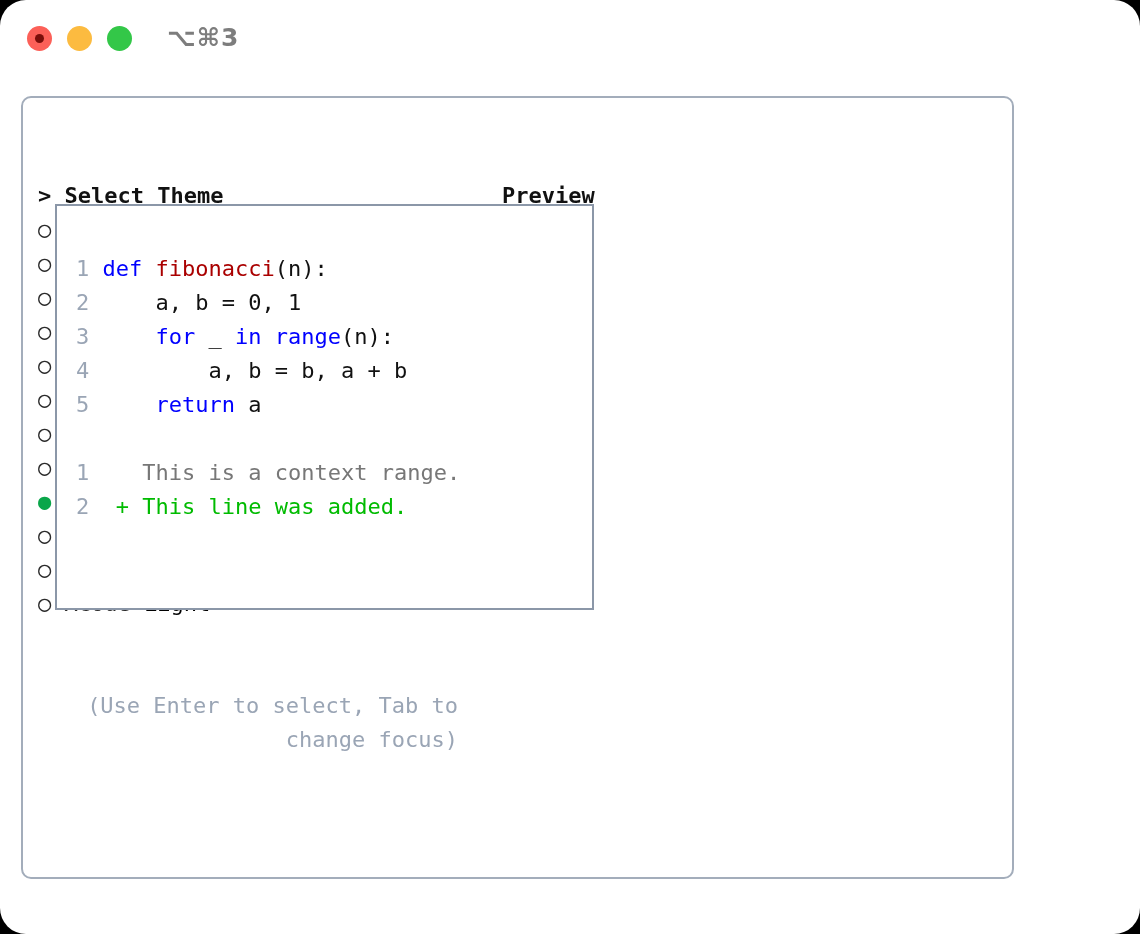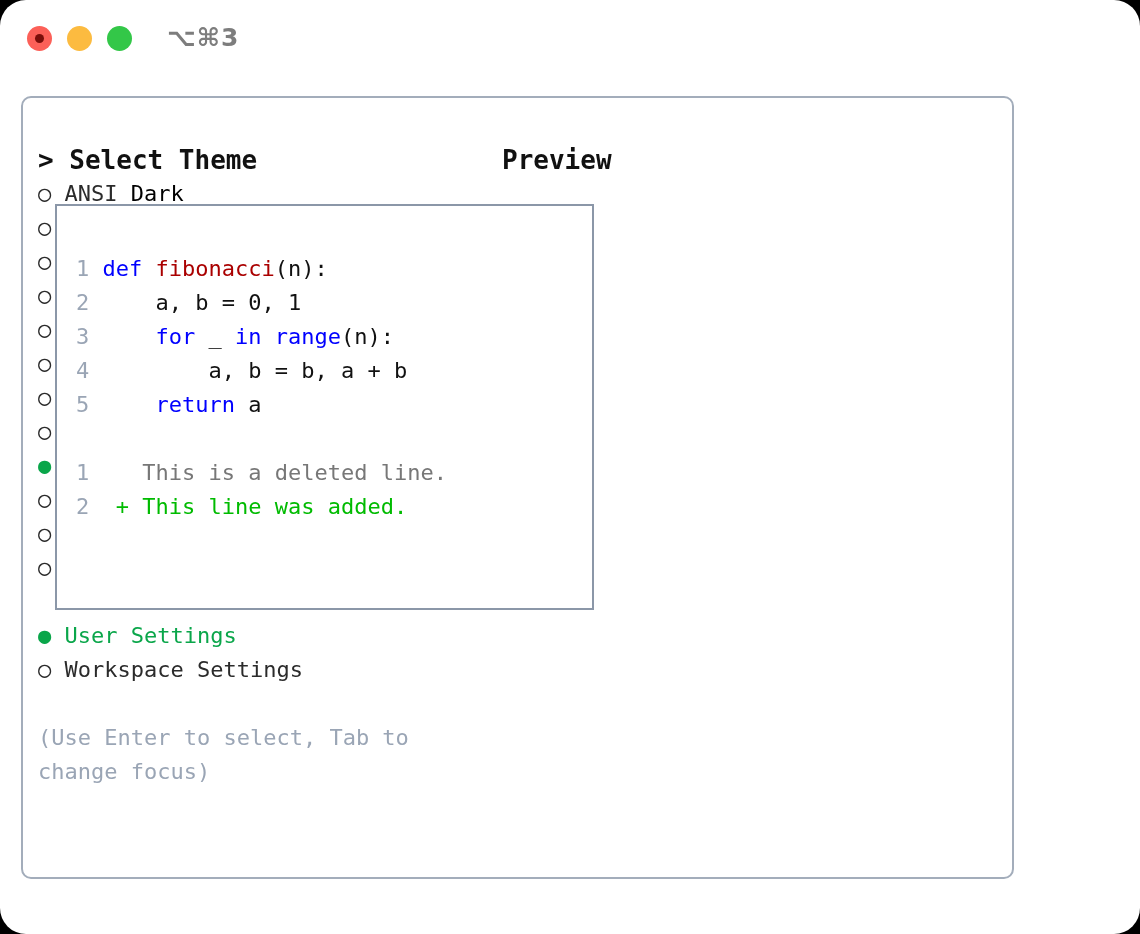--- a/index.html
+++ b/index.html
@@ -100,40 +100,42 @@
   .row {
     font-size: 22px;
     line-height: 34px;
     white-space: pre;
     color: #2b2b2b;
     font-family: "DejaVu Sans Mono", "Liberation Mono", monospace;
   }
   .header-row {
     font-weight: bold;
     color: #111111;
-    font-size: 26px;
-    line-height: 34px;
-    white-space: pre;
-    font-family: "DejaVu Sans Mono", "Liberation Mono", monospace;
+    font-size: 22px;
+    line-height: 34px;
+    white-space: pre;
+    font-family: "DejaVu Sans Mono", "Liberation Mono", monospace;
+    margin-top: 36px;
   }
   .marker {
     display: inline-block;
     width: 2ch;
   }
   .muted { color: #000000; }
   .sel   { color: #0aa64a; }
   .spacer-row { height: 34px; }
 
   .hint {
     font-size: 22px;
     line-height: 34px;
     color: #9aa5b5;
     white-space: pre;
     width: 420px;
     font-family: "DejaVu Sans Mono", "Liberation Mono", monospace;
+    text-align: right;
   }
 
   
   .preview-box {
     position: absolute;
     left: 32px;
     top: 106px;
     width: 539px;
     height: 406px;
     border: 2px solid #8b97a8;
@@ -196,37 +198,33 @@
             <div class="row"><span class="marker">○</span><span>Ayu Light </span><span class="muted">Light</span></div>
             <div class="row"><span class="marker sel">●</span><span class="sel">Default Light </span><span class="muted">Light</span></div>
             <div class="row"><span class="marker">○</span><span>GitHub Light </span><span class="muted">Light</span></div>
             <div class="row"><span class="marker">○</span><span>Google Code </span><span class="muted">Light</span></div>
             <div class="row"><span class="marker">○</span><span>XCode </span><span class="muted">Light</span></div>
           </div>
 
         <div class="spacer-row"></div>
 
 
-        <div id="apply-list">
-            <div class="row"><span class="marker sel">●</span><span class="sel">User Settings</span></div>
-            <div class="row"><span class="marker">○</span><span>Workspace Settings</span></div>
-          </div>
 
         <div class="spacer-row"></div>
 
         <div class="hint"><span>(Use Enter to select, Tab to</span>
 <span>change focus)</span></div>
 
       </div>
 
       <div class="right-col">
         <div class="header-row">Preview</div>
       </div>
 
       <div class="preview-box">
         <div class="code" id="code-block"><div><span class="ln">1 </span><span class="kw">def </span><span class="fn">fibonacci</span><span class="plain">(n):</span></div><div><span class="ln">2 </span><span class="plain">    a, b = 0, 1</span></div><div><span class="ln">3 </span><span class="plain">    </span><span class="kw">for</span><span class="plain"> _ </span><span class="kw">in range</span><span class="plain">(n):</span></div><div><span class="ln">4 </span><span class="plain">        a, b = b, a + b</span></div><div><span class="ln">5 </span><span class="plain">    </span><span class="kw">return</span><span class="plain"> a</span></div></div>
-        <div class="diff" id="diff-block"><div><span class="ln">1  </span><span class="ctx">  </span><span class="ctx">This is a deleted line.</span></div><div><span class="ln">2  </span><span class="add">+ </span><span class="add">This line was added.</span></div></div>
+        <div class="diff" id="diff-block"><div><span class="ln">1  </span><span class="ctx">  </span><span class="ctx">This is a context range.</span></div><div><span class="ln">2  </span><span class="add">+ </span><span class="add">This line was added.</span></div></div>
       </div>
 
     </div>
   </div>
 
 </div>
 
 </body></html>

